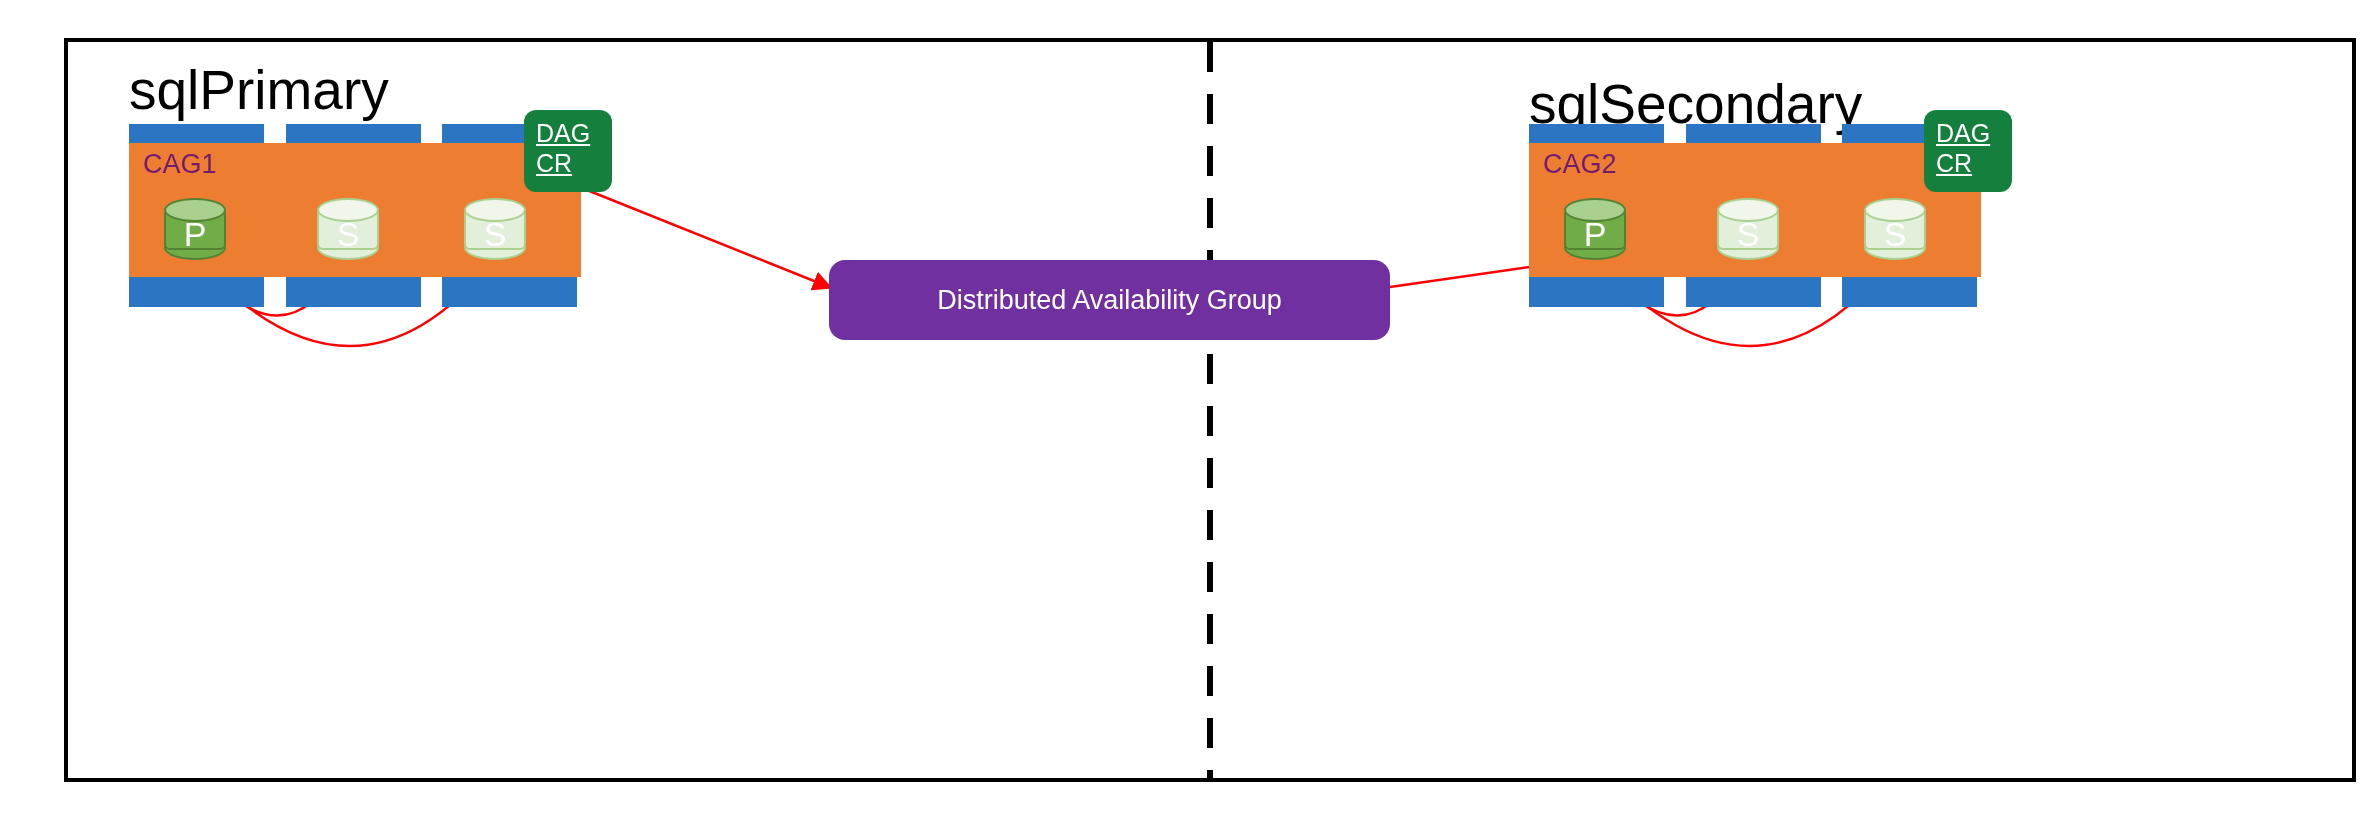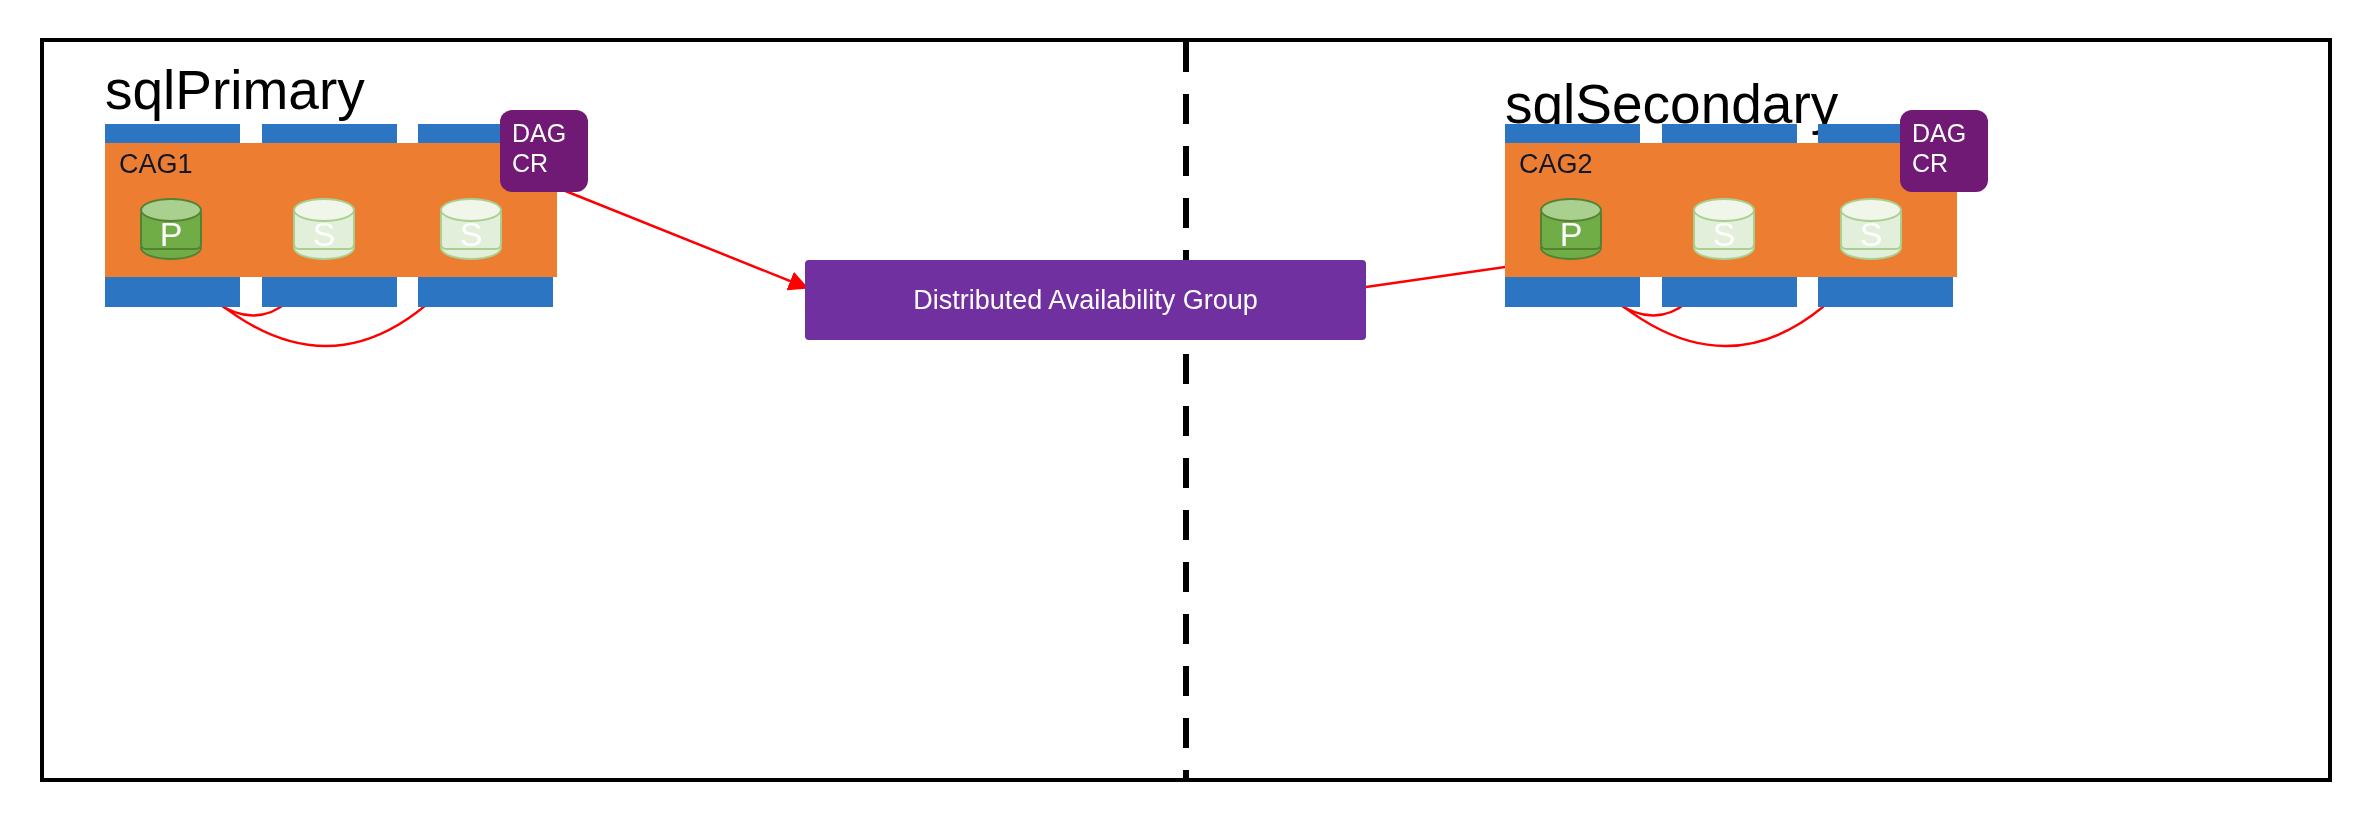--- a/index.html
+++ b/index.html
@@ -6,20 +6,21 @@
   body{
     font-family:"Segoe UI","Helvetica Neue",Arial,sans-serif;
     background:#fff;
     width:2372px;
     height:820px;
   }
   .canvas{
     position:relative;
     width:1912px;
     height:820px;
+    margin-left:24px;
   }
   .frame{
     position:absolute;
     left:40px;
     top:38px;
     width:2292px;
     height:744px;
     border:4px solid #000;
     box-sizing:border-box;
   }
@@ -45,34 +46,35 @@
     position:absolute;
     width:452px;
     height:134px;
     background:#ed7d31;
   }
   .rack-label{
     position:absolute;
     left:14px;
     top:6px;
     font-size:27px;
-    color:#0f172a;
+    color:#701a75;
   }
   
   .dag-badge{
     position:absolute;
     width:88px;
     height:82px;
-    background:#701a75;
+    background:#15803d;
     color:#fff;
     font-size:25px;
     line-height:1.2;
     padding:8px 12px;
     border-radius:12px;
     box-sizing:border-box;
+    text-decoration:underline;
   }
   
   .cyl{
     position:absolute;
     width:62px;
     height:62px;
   }
   .cyl .body{
     position:absolute;
     left:0; right:0;
@@ -106,21 +108,21 @@
     font-weight:400;
     color:#fff;
   }
   
   .dag-box{
     position:absolute;
     background:#7030a0;
     color:#fff;
     font-size:27px;
     text-align:center;
-    border-radius:4px;
+    border-radius:16px;
     display:flex;
     align-items:center;
     justify-content:center;
   }
   svg.overlay{
     position:absolute;
     left:0;top:0;
     pointer-events:none;
   }
 </style>

